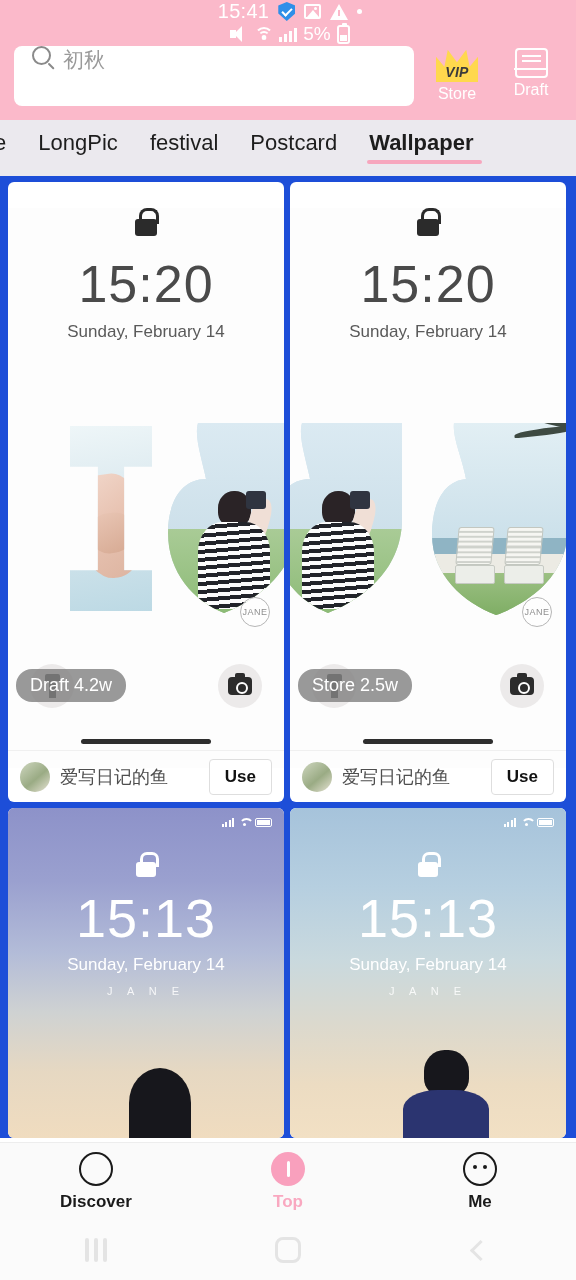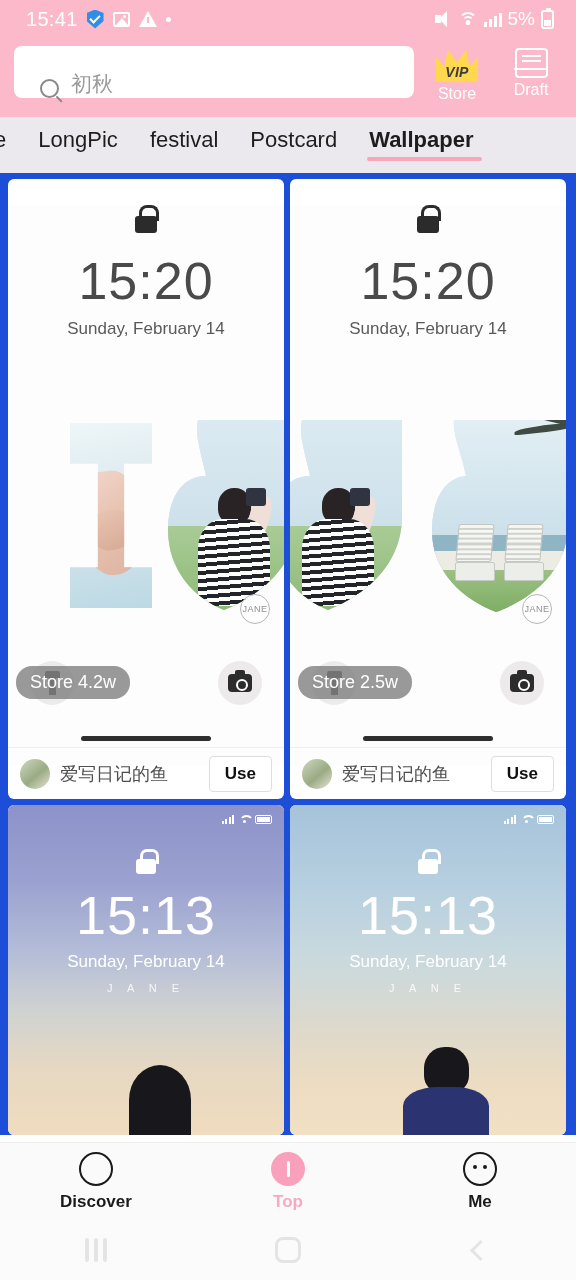--- a/index.html
+++ b/index.html
@@ -8,20 +8,21 @@
     font-family:"Liberation Sans", sans-serif;
     background:#ffffff;
     position:relative;
   }
 
   
   .statusbar{
     height:38px; background:#fbb9ca;
     display:flex; align-items:center; justify-content:space-between;
     padding:0 22px 0 26px;
+    flex-direction:column;
   }
   .sb-left{ display:flex; align-items:center; gap:9px; }
   .sb-time{ color:#ffffff; font-size:20px; font-weight:500; letter-spacing:.3px; }
   .sb-right{ display:flex; align-items:center; gap:6px; }
   .sb-pct{ color:#ffffff; font-size:19px; font-weight:500; }
   .ic{ display:inline-block; position:relative; }
 
   .shield{ width:17px;height:19px;background:#2f8fe8;
     clip-path:polygon(50% 0,100% 18%,100% 60%,50% 100%,0 60%,0 18%);
     display:flex;align-items:center;justify-content:center;}
@@ -52,22 +53,22 @@
   .batt{width:13px;height:19px;border:2px solid #fff;border-radius:3px;position:relative;}
   .batt:before{content:"";position:absolute;top:-4px;left:3px;width:5px;height:3px;background:#fff;border-radius:1px;}
   .batt:after{content:"";position:absolute;bottom:1px;left:1px;right:1px;height:40%;background:#fff;}
 
   
   .header{
     background:#fbb9ca; padding:8px 14px 14px 14px;
     display:flex; align-items:flex-start; gap:12px;
   }
   .searchbar{
-    flex:1; height:52px; background:#fff; border-radius:8px;
-    display:flex; align-items:flex-end; padding:0 26px; gap:12px;
+    flex:1; height:60px; background:#fff; border-radius:8px;
+    display:flex; align-items:flex-start; padding:0 18px; gap:12px;
   }
   .mag{width:19px;height:19px;border:2.4px solid #8a8a8a;border-radius:50%;position:relative;flex:none;}
   .mag:after{content:"";position:absolute;right:-6px;bottom:-4px;width:8px;height:2.4px;
     background:#8a8a8a;transform:rotate(45deg);border-radius:2px;}
   .search-txt{font-size:21px;color:#9a9a9a;}
   .hdr-act{width:62px;display:flex;flex-direction:column;align-items:center;gap:3px;padding-top:2px;}
   .hdr-lbl{font-size:16px;color:#ffffff;}
   .vipbox{position:relative;width:42px;height:34px;}
   .crown{position:absolute;left:0;top:0;width:42px;height:34px;background:#ffd84d;
     clip-path:polygon(0 26%,20% 55%,28% 5%,50% 42%,72% 5%,80% 55%,100% 26%,100% 100%,0 100%);}
@@ -330,21 +331,21 @@
 
       <div class="lk-ctrls">
         <div class="cbtn l">
             <span class="torch"></span>
           </div>
         <div class="cbtn r">
             <span class="camic"></span>
           </div>
       </div>
       <div class="homebar"></div>
-      <div class="users-badge">Store 4.2w</div>
+      <div class="users-badge">Draft 4.2w</div>
     </div>
     <div class="cfoot">
       <div class="avatar"></div>
       <div class="author">爱写日记的鱼</div>
       <div class="usebtn">Use</div>
     </div>
   </div>
 
   <div class="card card-a">
     <div class="lock-white">

